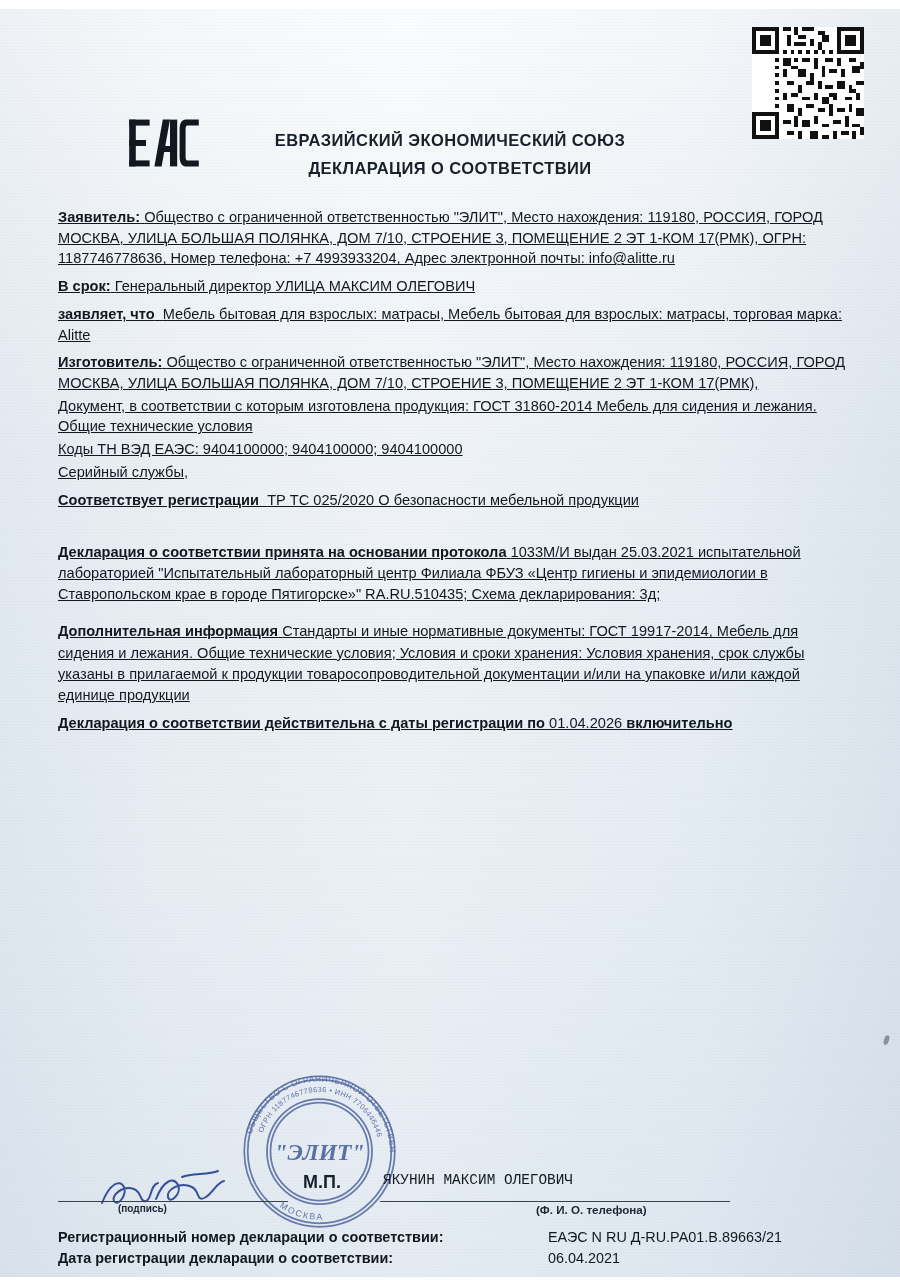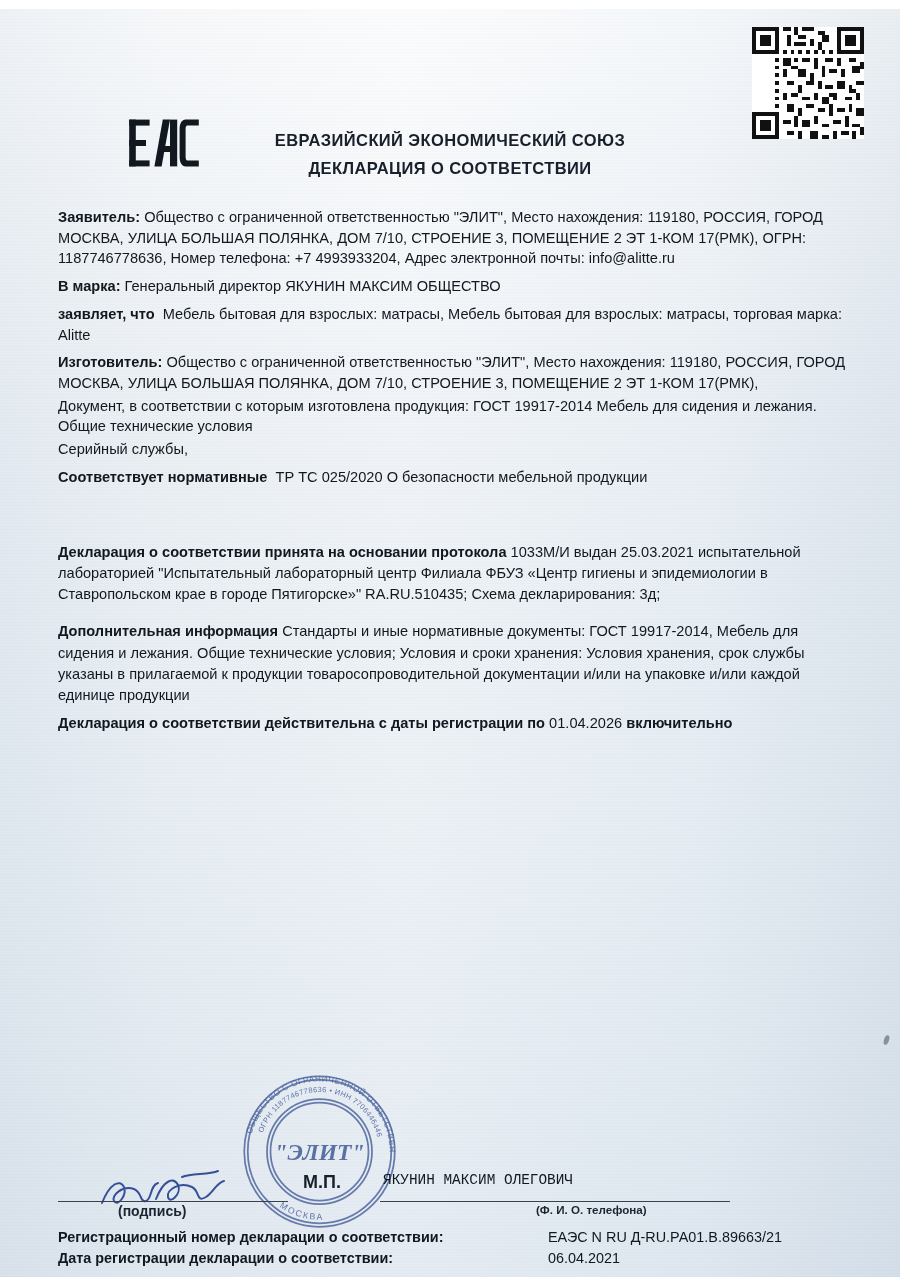--- a/index.html
+++ b/index.html
@@ -84,20 +84,21 @@
     position: absolute;
     left: 58px;
     right: 52px;
     top: 198px;
     color: #111820;
     font-size: 14.6px;
     line-height: 1.42;
   }
   .para {
     margin: 0 0 0 0;
+    text-decoration: underline;
   }
   .para + .para {
     margin-top: 2px;
   }
   .lbl {
     font-weight: bold;
   }
   .gap-s { height: 7px; }
   .gap-m { height: 16px; }
 
@@ -155,21 +156,21 @@
     position: absolute;
     left: 380px;
     top: 1192px;
     width: 350px;
     border-bottom: 1px solid #39414b;
   }
   .cap-left {
     position: absolute;
     left: 118px;
     top: 1194px;
-    font-size: 14px;
+    font-size: 10px;
     font-weight: bold;
     color: #1b2430;
   }
   .cap-right {
     position: absolute;
     left: 536px;
     top: 1194px;
     font-size: 11.6px;
     font-weight: bold;
     color: #1b2430;
@@ -351,38 +352,39 @@
       <div class="title-sub">ДЕКЛАРАЦИЯ О СООТВЕТСТВИИ</div>
     </div>
 
     <div class="body-block">
       <div class="para">
         <span class="lbl">Заявитель:</span>
         <span>Общество с ограниченной ответственностью "ЭЛИТ", Место нахождения: 119180, РОССИЯ, ГОРОД МОСКВА, УЛИЦА БОЛЬШАЯ ПОЛЯНКА, ДОМ 7/10, СТРОЕНИЕ 3, ПОМЕЩЕНИЕ 2 ЭТ 1-КОМ 17(РМК), ОГРН: 1187746778636, Номер телефона: +7 4993933204, Адрес электронной почты: info@alitte.ru</span>
       </div>
       <div class="gap-s"></div>
       <div class="para">
-        <span class="lbl">В марка:</span>
-        <span>Генеральный директор ЯКУНИН МАКСИМ ОБЩЕСТВО</span>
+        <span class="lbl">В срок:</span>
+        <span>Генеральный директор УЛИЦА МАКСИМ ОЛЕГОВИЧ</span>
       </div>
       <div class="gap-s"></div>
       <div class="para">
         <span class="lbl">заявляет, что</span>
         &nbsp;<span>Мебель бытовая для взрослых: матрасы, Мебель бытовая для взрослых: матрасы, торговая марка: Alitte</span>
       </div>
       <div class="gap-s"></div>
       <div class="para">
         <span class="lbl">Изготовитель:</span>
         <span>Общество с ограниченной ответственностью "ЭЛИТ", Место нахождения: 119180, РОССИЯ, ГОРОД МОСКВА, УЛИЦА БОЛЬШАЯ ПОЛЯНКА, ДОМ 7/10, СТРОЕНИЕ 3, ПОМЕЩЕНИЕ 2 ЭТ 1-КОМ 17(РМК),</span>
       </div>
-      <div class="para">Документ, в соответствии с которым изготовлена продукция: ГОСТ 19917-2014 Мебель для сидения и лежания. Общие технические условия</div>
+      <div class="para">Документ, в соответствии с которым изготовлена продукция: ГОСТ 31860-2014 Мебель для сидения и лежания. Общие технические условия</div>
+      <div class="para">Коды ТН ВЭД ЕАЭС: 9404100000; 9404100000; 9404100000</div>
       <div class="para">Серийный службы,</div>
       <div class="gap-s"></div>
       <div class="para">
-        <span class="lbl">Соответствует нормативные</span>
+        <span class="lbl">Соответствует регистрации</span>
         &nbsp;<span>ТР ТС 025/2020 О безопасности мебельной продукции</span>
       </div>
     </div>
 
     <div class="mid-block">
       <div class="para">
         <span class="lbl">Декларация о соответствии принята на основании протокола</span>
         <span>1033М/И выдан 25.03.2021 испытательной лабораторией "Испытательный лабораторный центр Филиала ФБУЗ «Центр гигиены и эпидемиологии в Ставропольском крае в городе Пятигорске»" RA.RU.510435; Схема декларирования: 3д;</span>
       </div>
       <div class="gap-m"></div>

